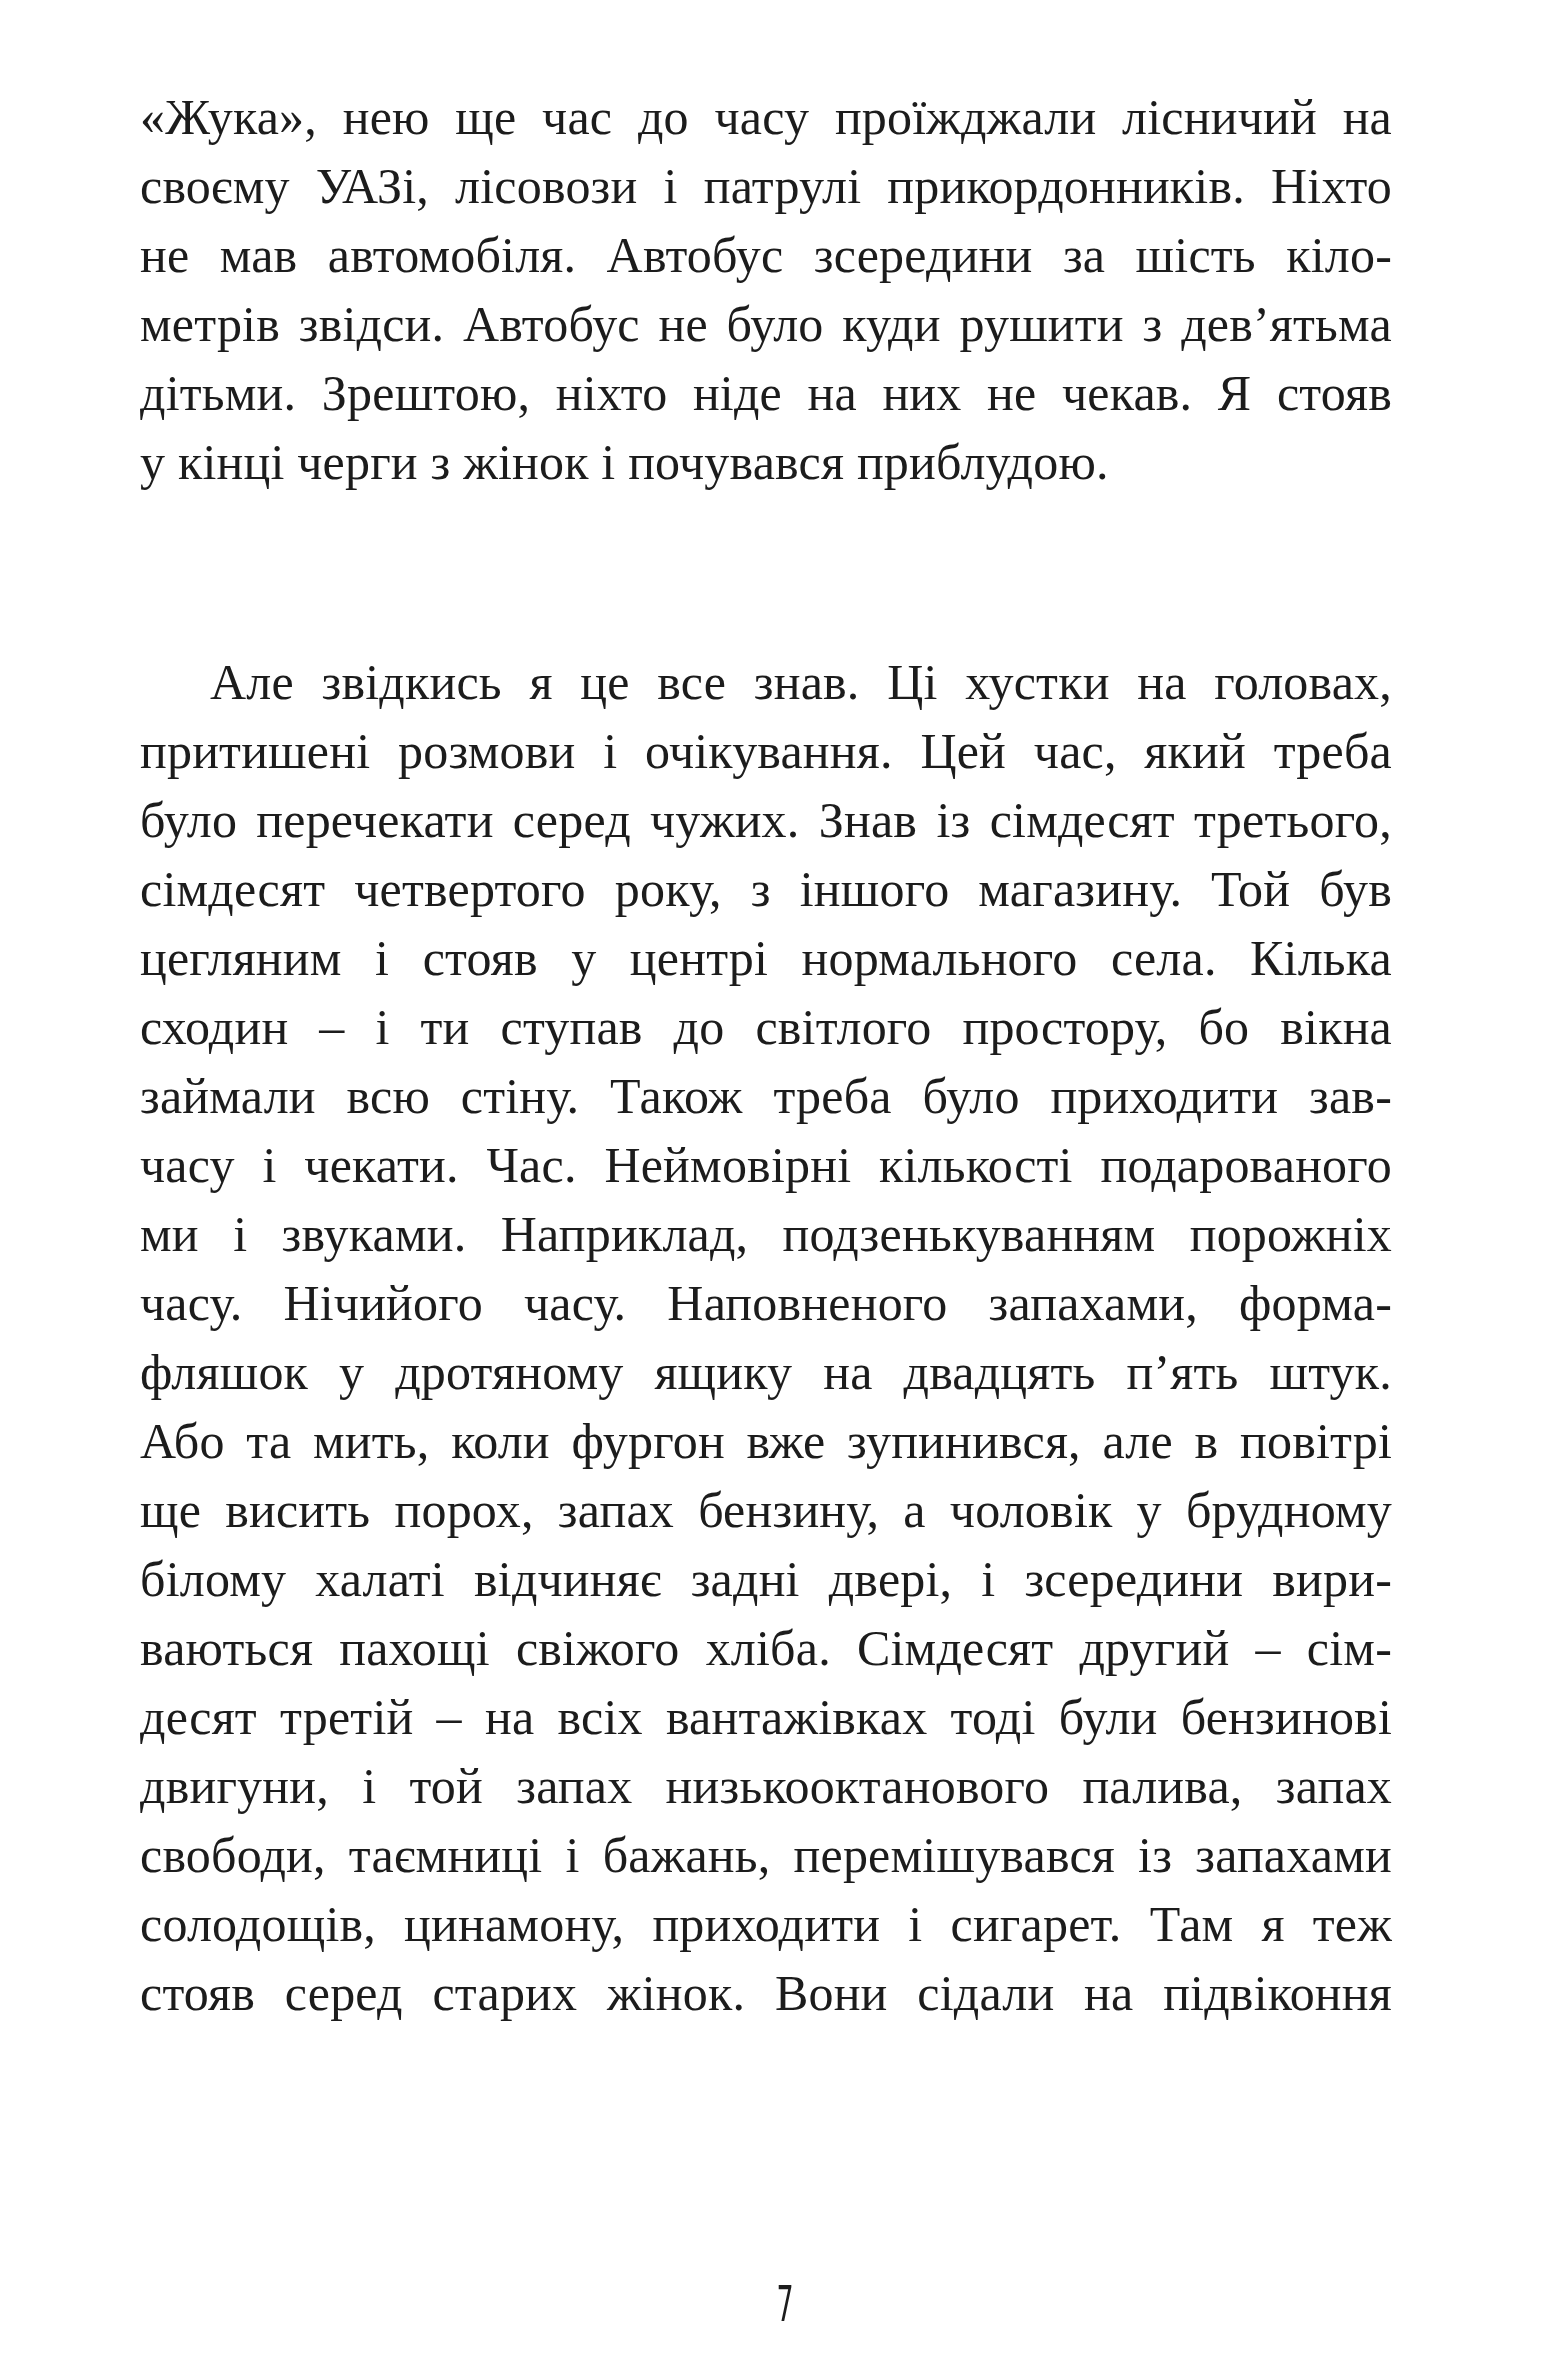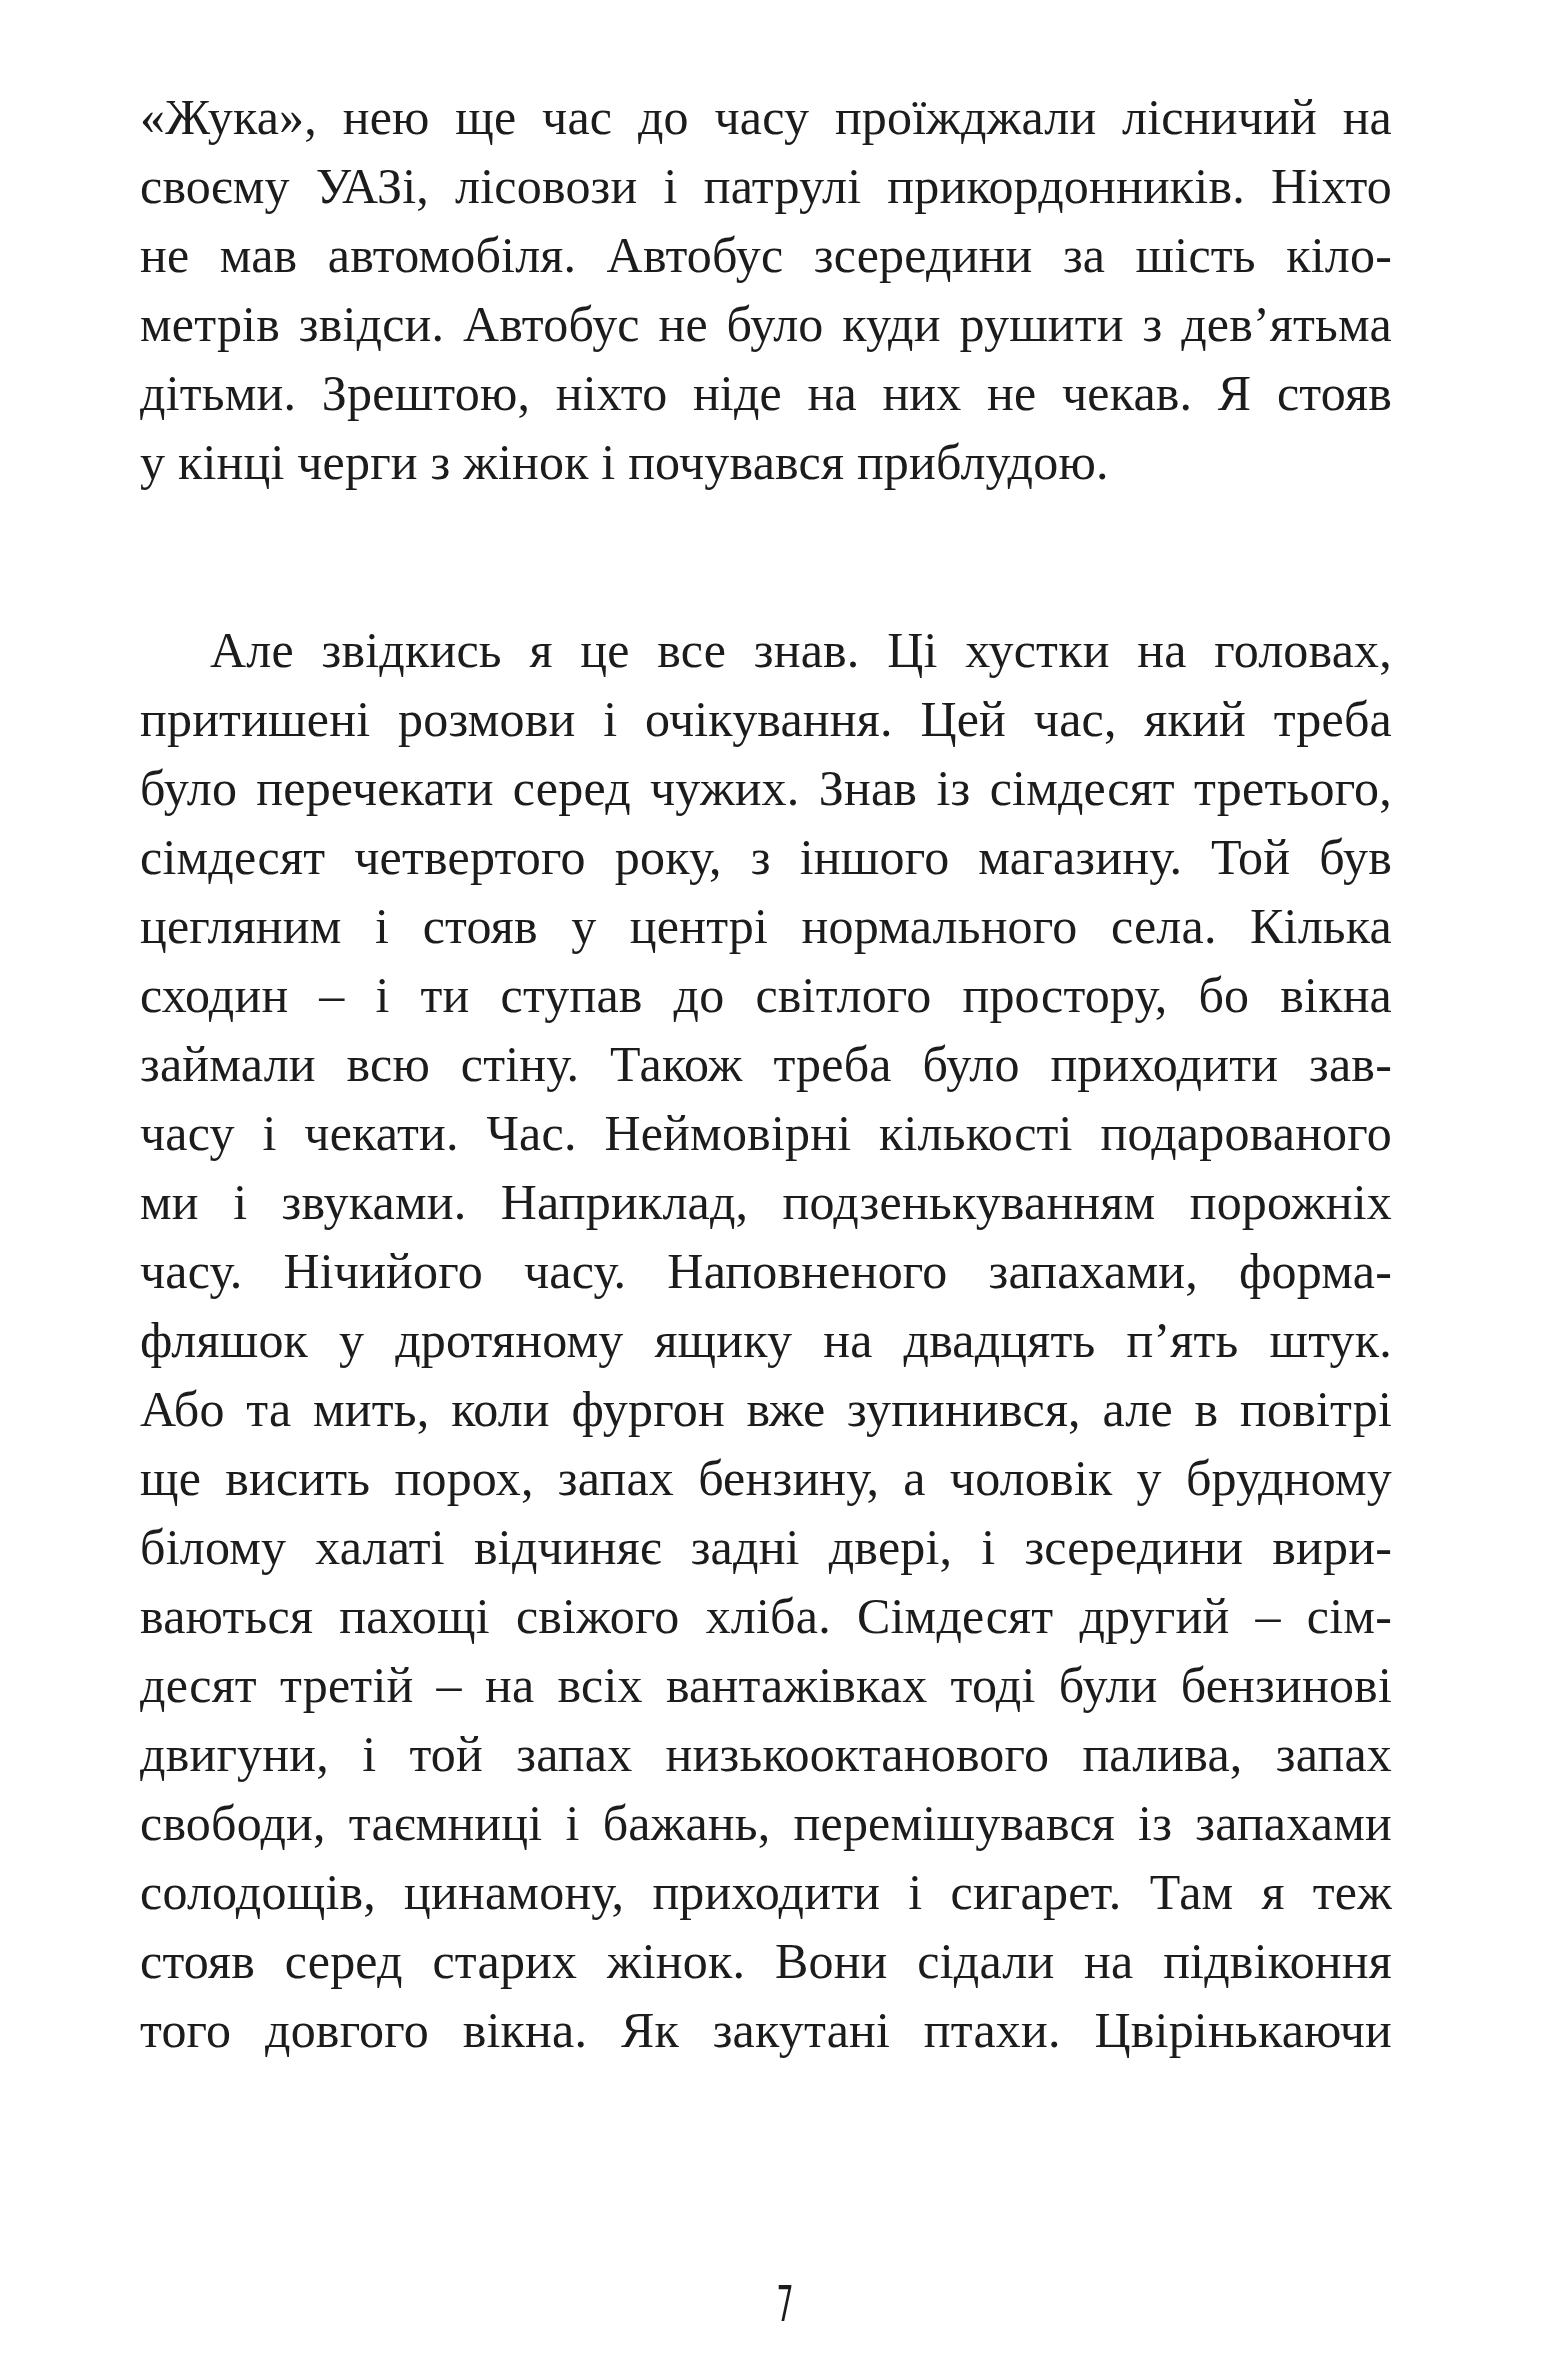--- a/index.html
+++ b/index.html
@@ -25,21 +25,21 @@
       position: absolute;
       left: 140px;
       width: 1252px;
       font-family: "Liberation Serif", "DejaVu Serif", serif;
       font-size: 50px;
       line-height: 69px;
       color: #1c1c1c;
       letter-spacing: 0.2px;
     }
     .para-1 { top: 83px; }
-    .para-2 { top: 616px; }
+    .para-2 { top: 648px; }
     .line {
       display: block;
       height: 69px;
       white-space: nowrap;
       text-align: justify;
       text-align-last: justify;
       overflow: visible;
     }
     .line.last {
       text-align-last: left;
@@ -90,19 +90,18 @@
     <span class="line">фляшок у дротяному ящику на двадцять п’ять штук.</span>
     <span class="line">Або та мить, коли фургон вже зупинився, але в повітрі</span>
     <span class="line">ще висить порох, запах бензину, а чоловік у брудному</span>
     <span class="line">білому халаті відчиняє задні двері, і зсередини вири-</span>
     <span class="line">ваються пахощі свіжого хліба. Сімдесят другий – сім-</span>
     <span class="line">десят третій – на всіх вантажівках тоді були бензинові</span>
     <span class="line">двигуни, і той запах низькооктанового палива, запах</span>
     <span class="line">свободи, таємниці і бажань, перемішувався із запахами</span>
     <span class="line">солодощів, цинамону, приходити і сигарет. Там я теж</span>
     <span class="line">стояв серед старих жінок. Вони сідали на підвіконня</span>
-    <span class="line">того довгого вікна. Як закутані птахи. Цвірінькаючи</span>
   </div>
 
   <div class="page-number">7</div>
 
 </div>
 
 
 </body></html>

